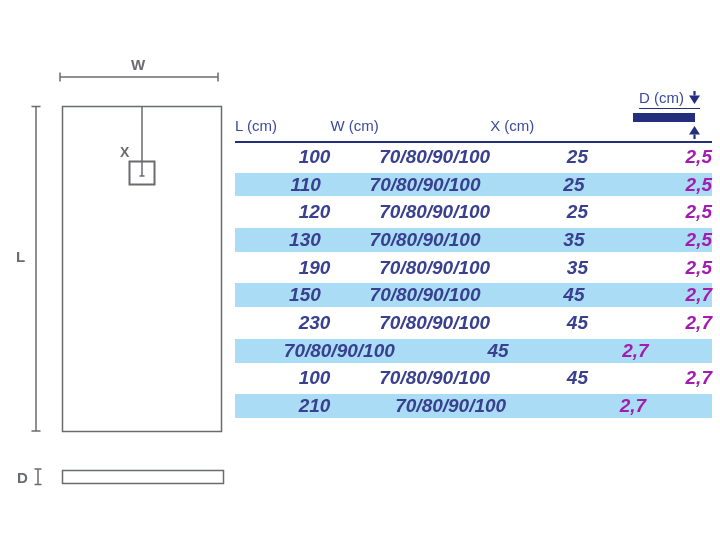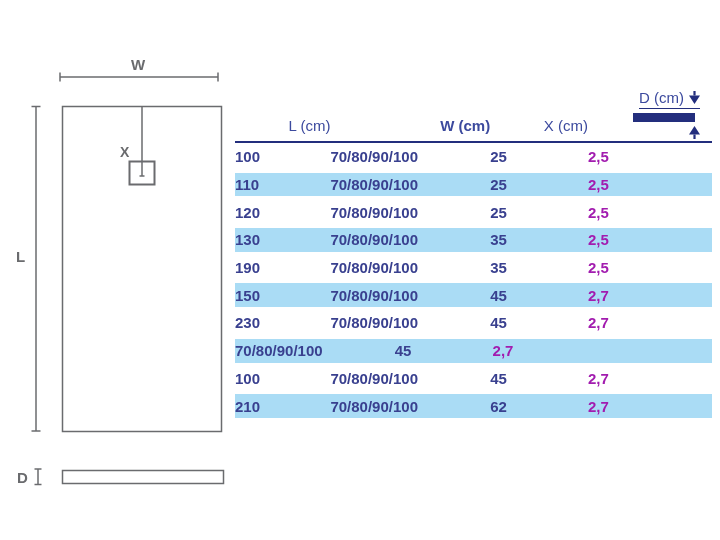--- a/index.html
+++ b/index.html
@@ -13,25 +13,25 @@
 
   
   .spec-table{
     position:absolute;left:235px;top:86px;width:477px;
   }
   .thead{
     display:flex;align-items:flex-end;height:55px;
     border-bottom:2.5px solid #232e7d;
   }
   .th{
-    font-size:15px;color:#3c4a9e;font-weight:400;text-align:right;
+    font-size:15px;color:#3c4a9e;font-weight:400;text-align:left;
     padding-bottom:7px;box-sizing:border-box;
   }
   .c-l{width:20%;}
-  .c-w{width:33.5%;font-weight:bold;}
+  .c-w{width:33.5%;}
   .c-x{width:20.5%;}
   .c-d{width:26%;}
   .th.c-d{padding-bottom:2px;}
 
   .d-head{
     display:flex;flex-direction:column;align-items:flex-end;
     width:74px;margin-left:auto;margin-right:12px;
   }
   .d-head-top{
     display:flex;align-items:center;gap:5px;
@@ -39,24 +39,24 @@
     color:#3c4a9e;font-size:15px;
   }
   .d-bar{width:62px;height:9px;background:#232e7d;margin-top:4px;margin-right:5px;}
   .d-up{margin-top:4px;}
 
   .tr{
     display:flex;align-items:center;height:27.7px;box-sizing:border-box;
   }
   .tr.alt{
     background:#aadcf5;background-clip:padding-box;
-    border-top:2px solid #fff;border-bottom:2px solid #fff;
+    border-top:2px solid #fff;border-bottom:2px solid #fff;gap:16px;
   }
   .td{
-    font-size:15px;font-weight:600;color:#39408f;text-align:left;
+    font-size:19px;font-weight:600;color:#39408f;text-align:right;font-style:italic;
   }
   .td.c-d{font-weight:700;color:#a21caf;}
 </style>
 </head>
 <body>
 
 <div class="screen">
 
   <svg class="diagram-svg" width="235" height="540" viewBox="0 0 235 540">
     <g stroke="#6a6b6e" stroke-width="1.5" fill="none">
@@ -163,19 +163,18 @@
       </div>
       <div class="tr">
         <div class="td c-l">100</div>
         <div class="td c-w">70/80/90/100</div>
         <div class="td c-x">45</div>
         <div class="td c-d">2,7</div>
       </div>
       <div class="tr alt">
         <div class="td c-l">210</div>
         <div class="td c-w">70/80/90/100</div>
-        <div class="td c-x">62</div>
         <div class="td c-d">2,7</div>
       </div>
     </div>
   </div>
 
 </div>
 
 </body></html>

